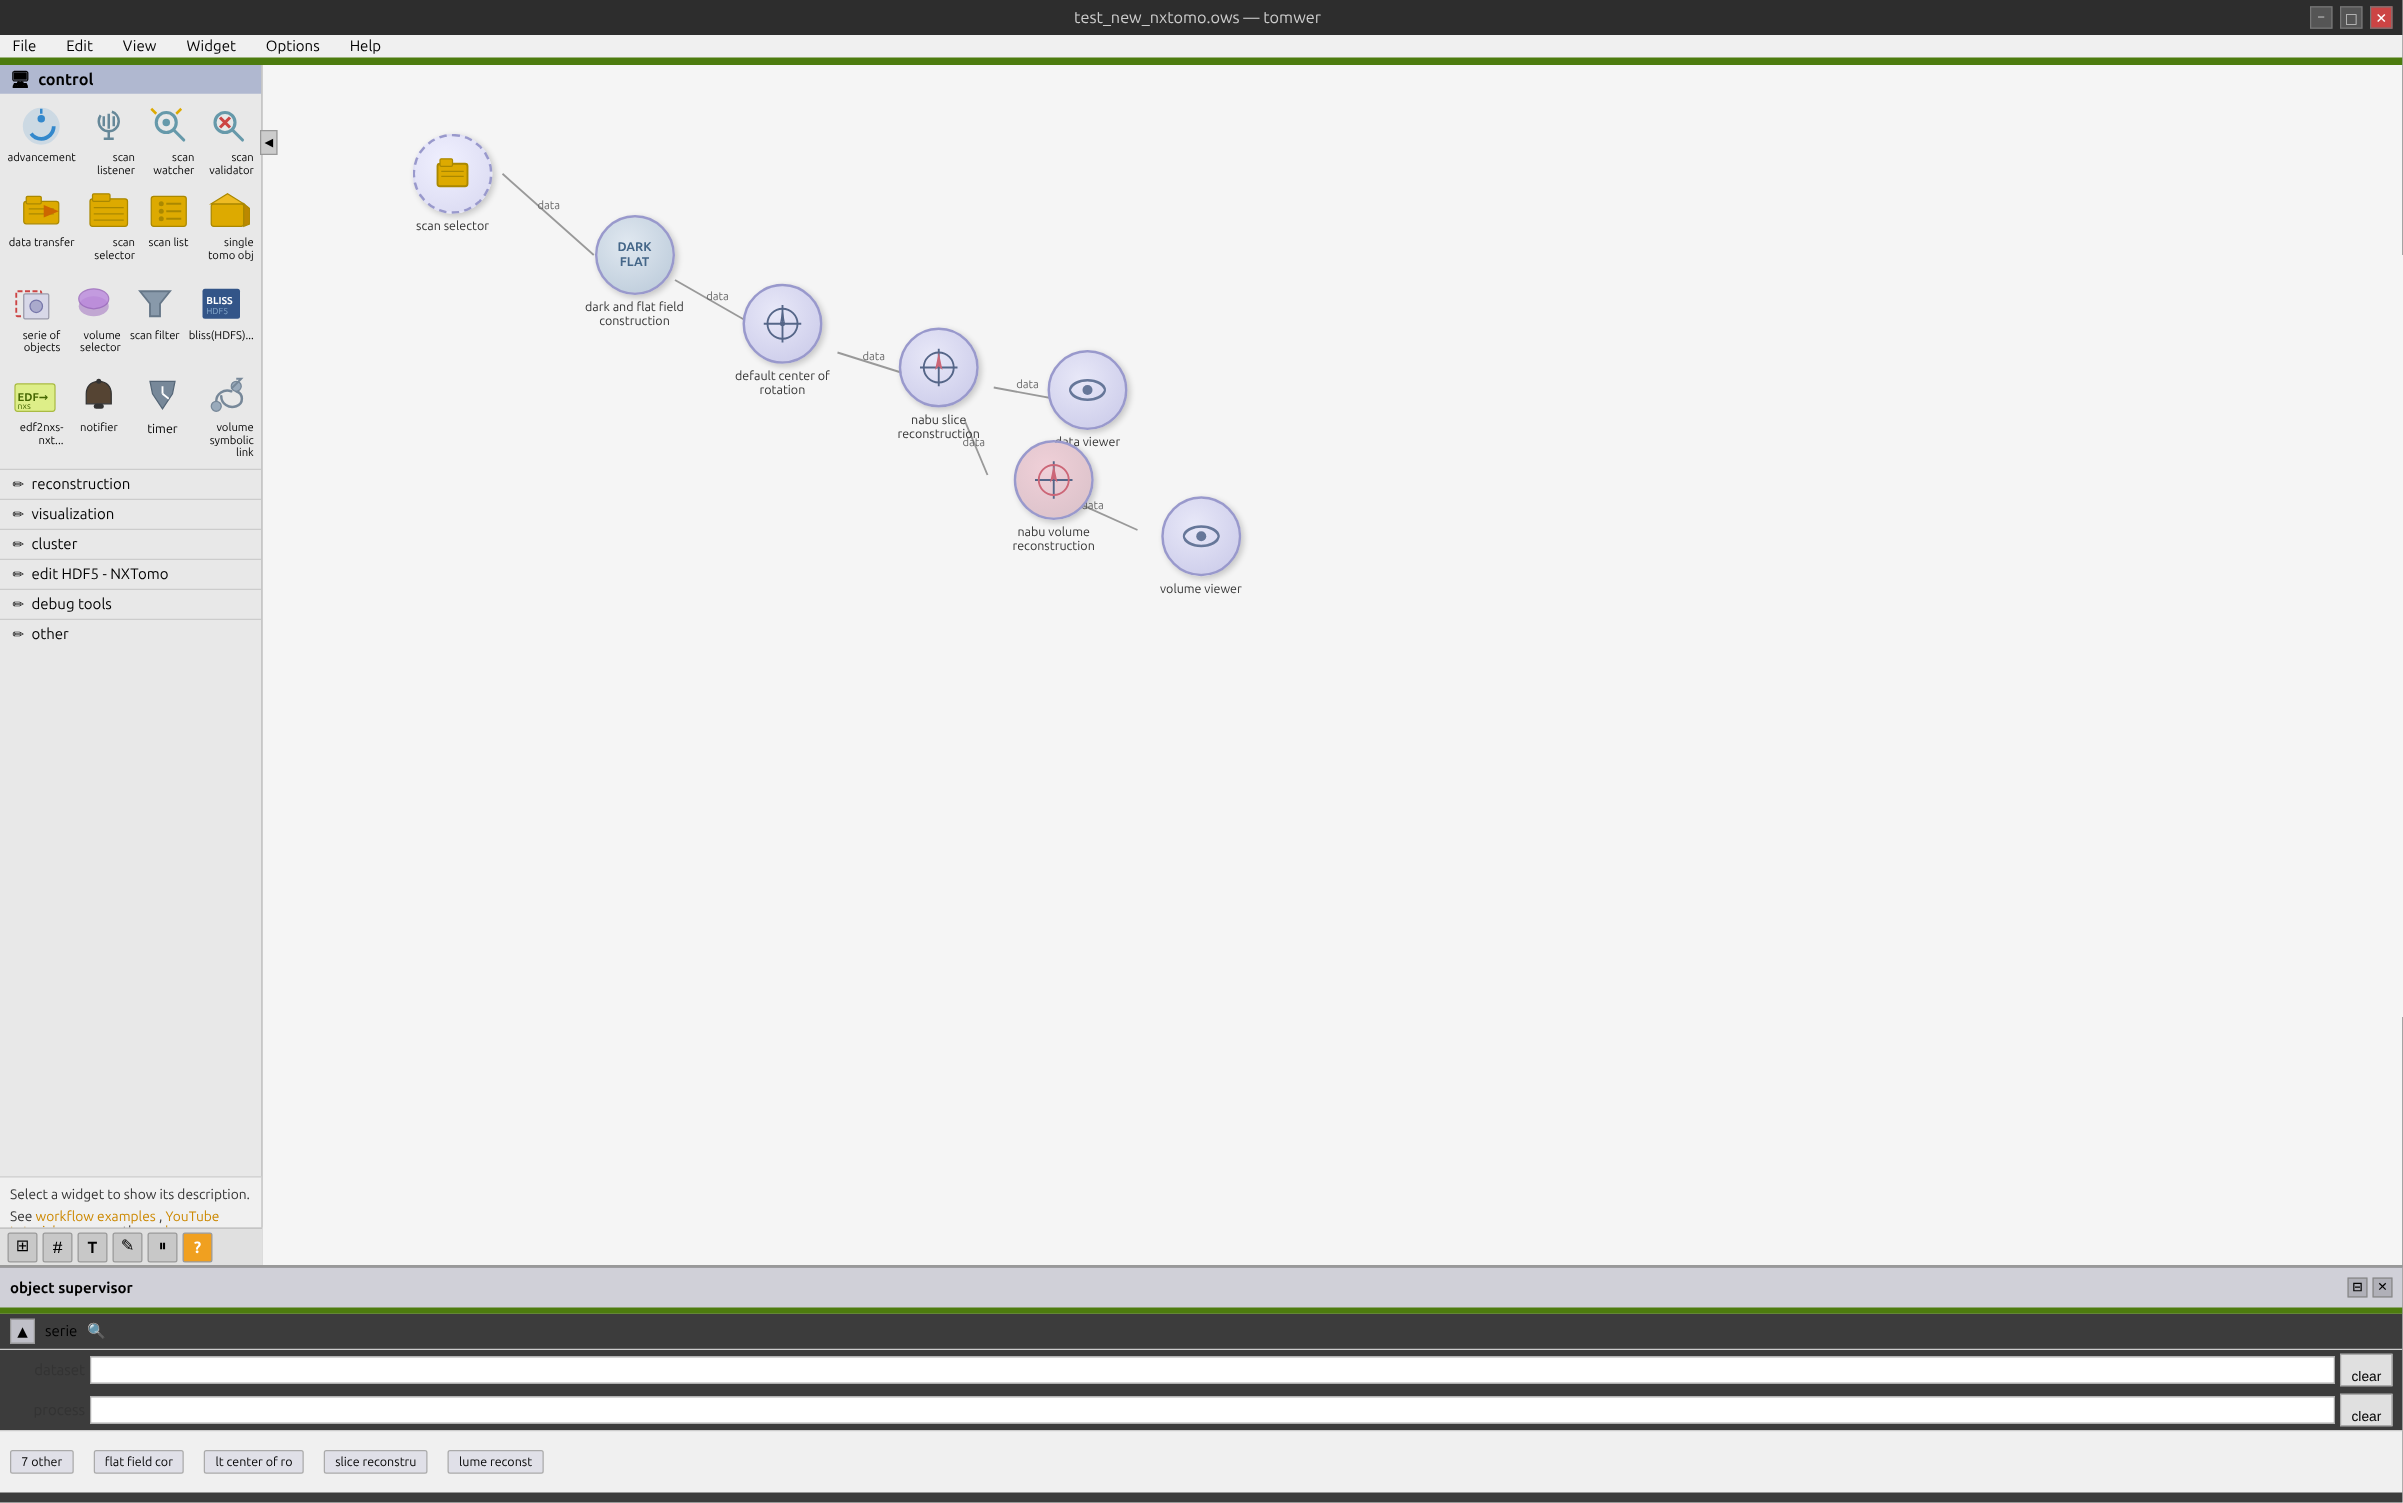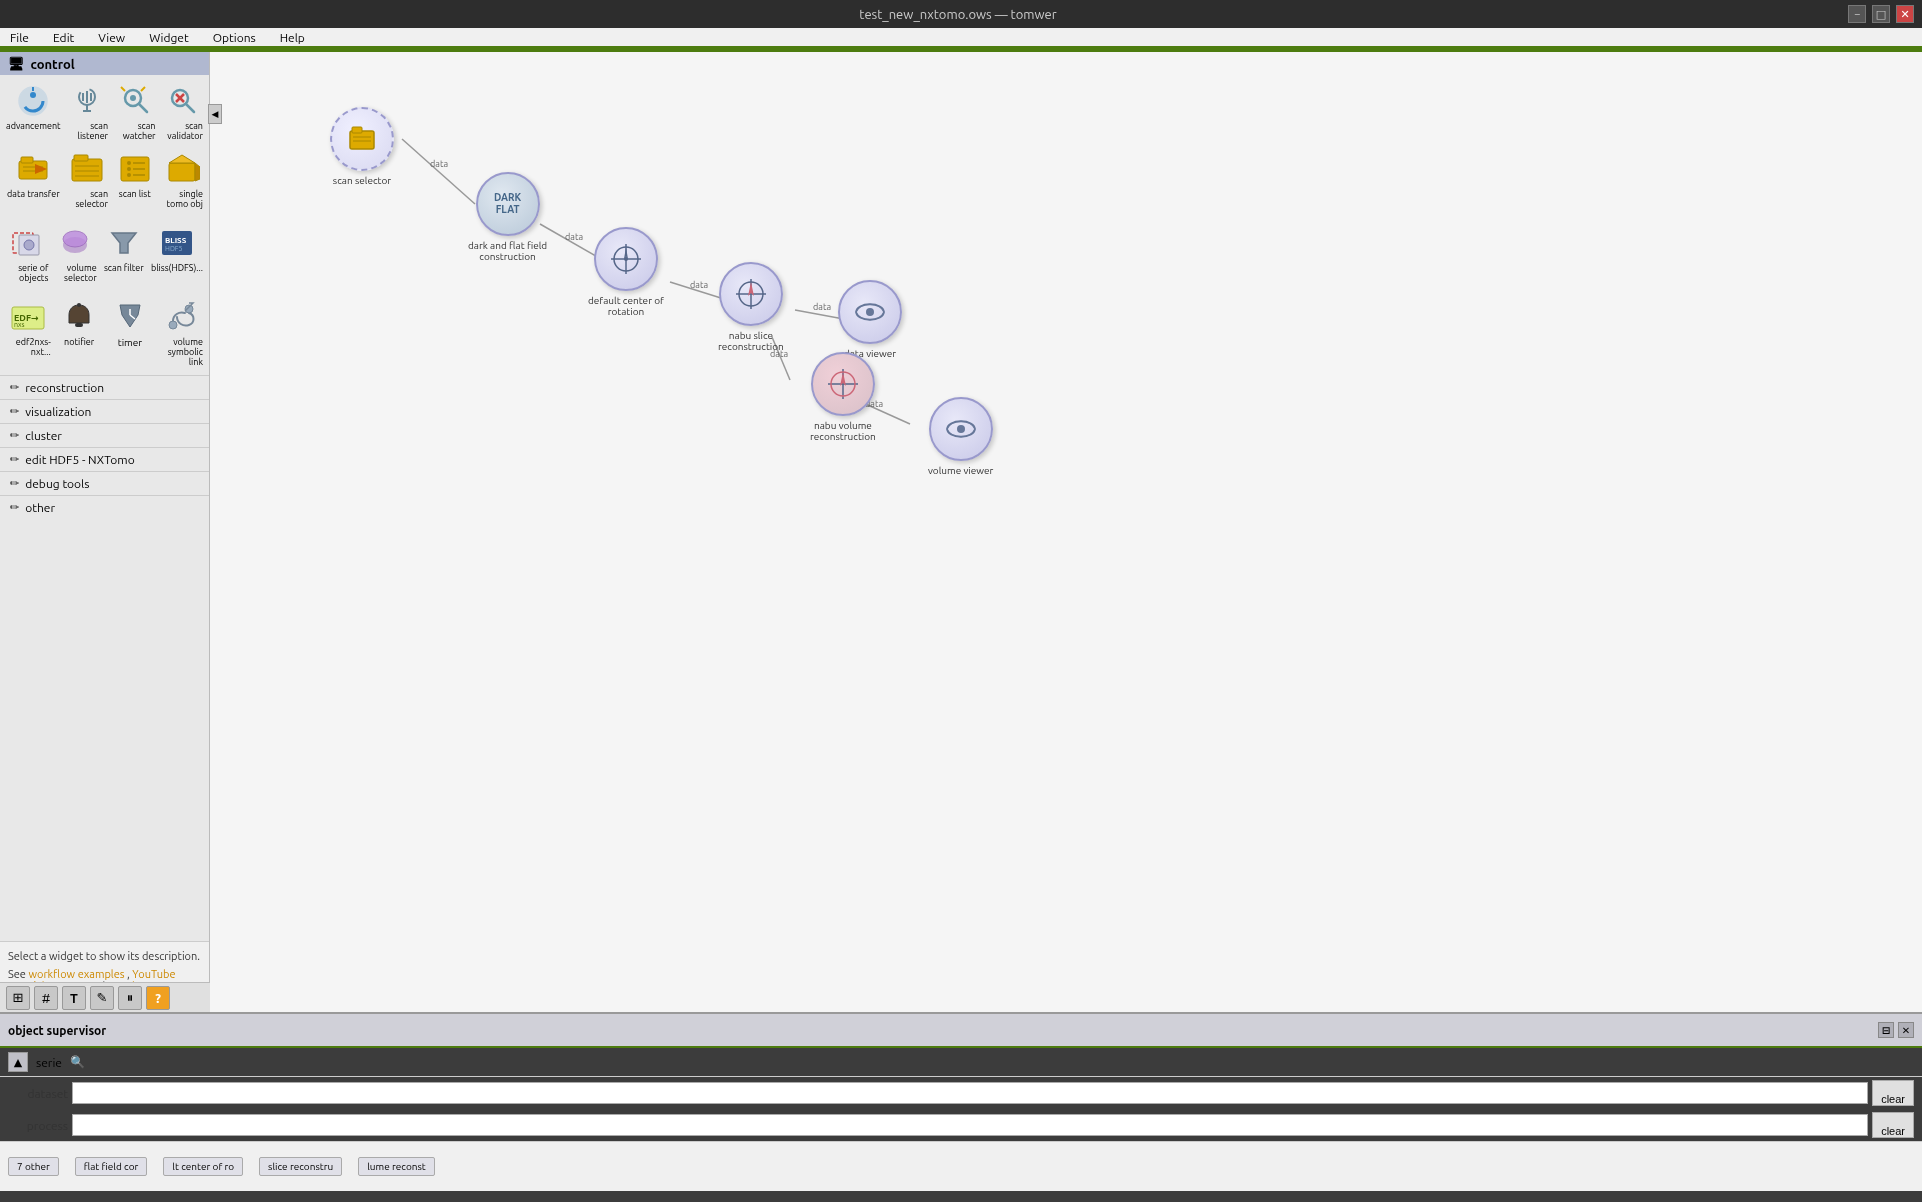--- a/index.html
+++ b/index.html
@@ -180,21 +180,21 @@
     
     #obj-supervisor-header {
       background: #d0d0d8;
       height: 24px;
       display: flex;
       align-items: center;
       justify-content: space-between;
       padding: 16px 8px;
       font-size: 12px;
       font-weight: bold;
-      border-bottom: 2px solid #4d7c0f;
+      border-bottom: 5px solid #4d7c0f;
     }
     #obj-supervisor-controls { display: flex; gap: 4px; }
     .supervisor-ctrl-btn {
       width: 16px; height: 16px;
       background: #b0b0b8;
       border: 1px solid #888;
       display: flex; align-items: center; justify-content: center;
       font-size: 10px;
       cursor: pointer;
     }

